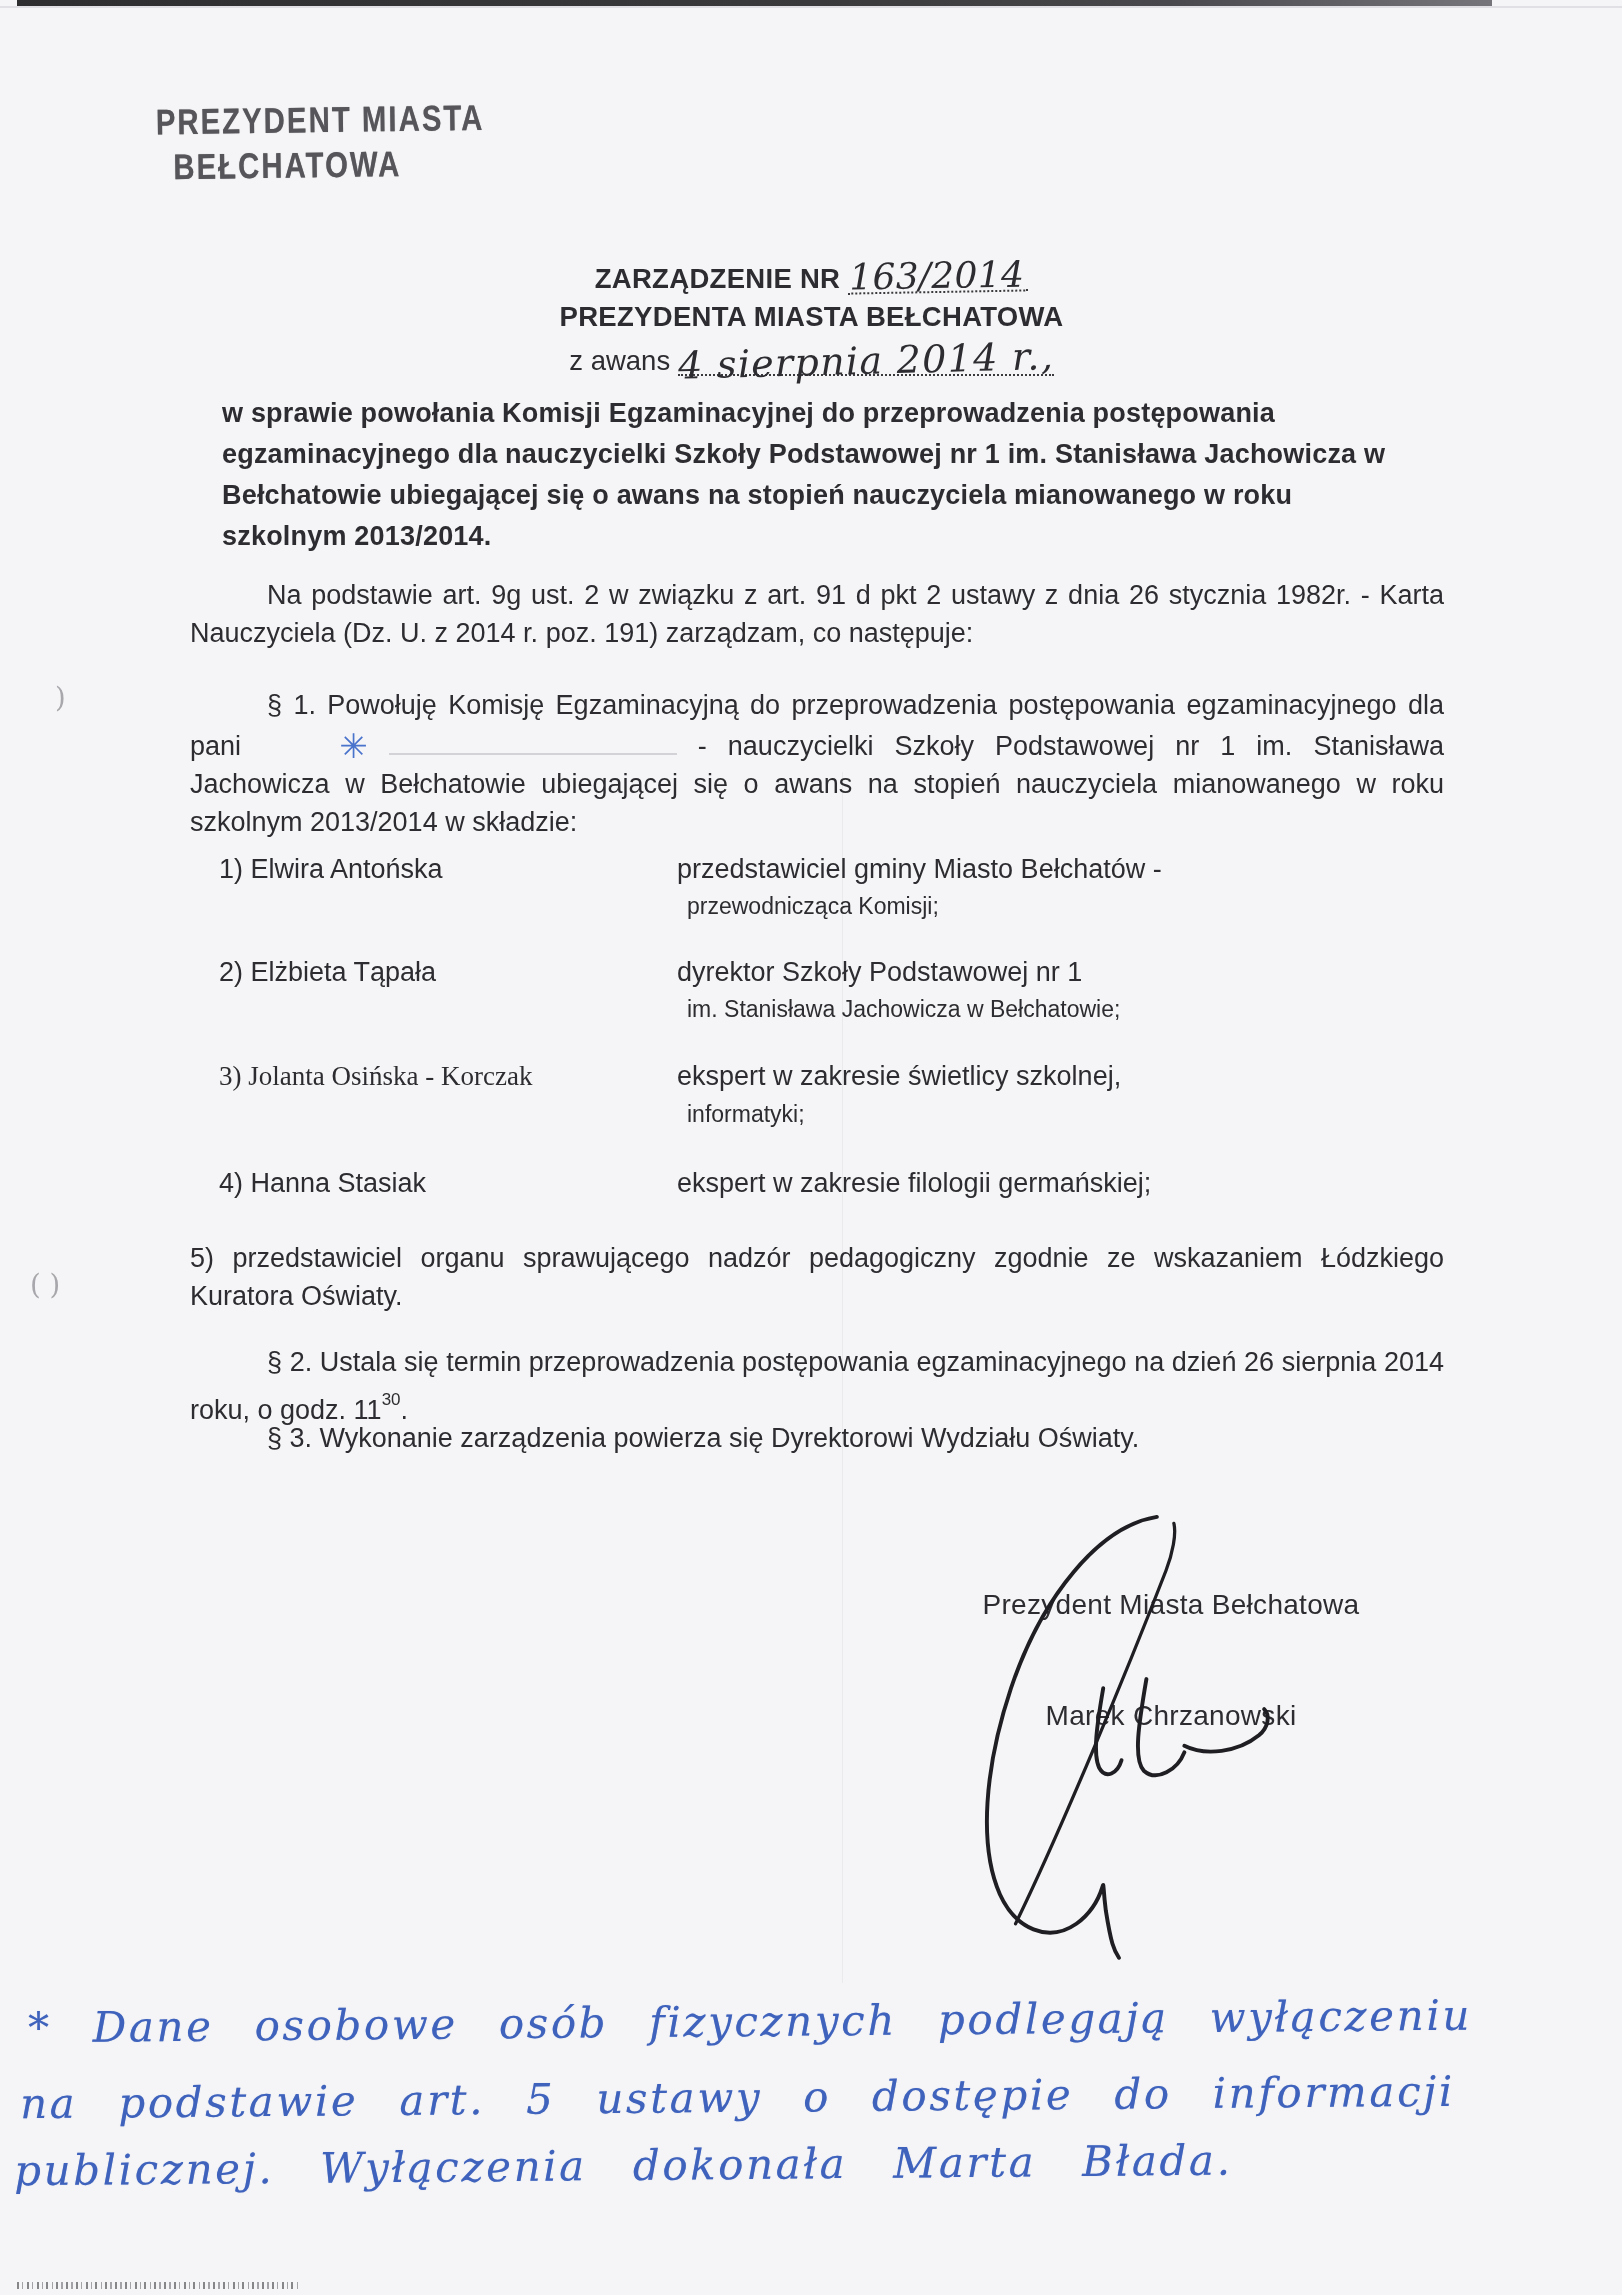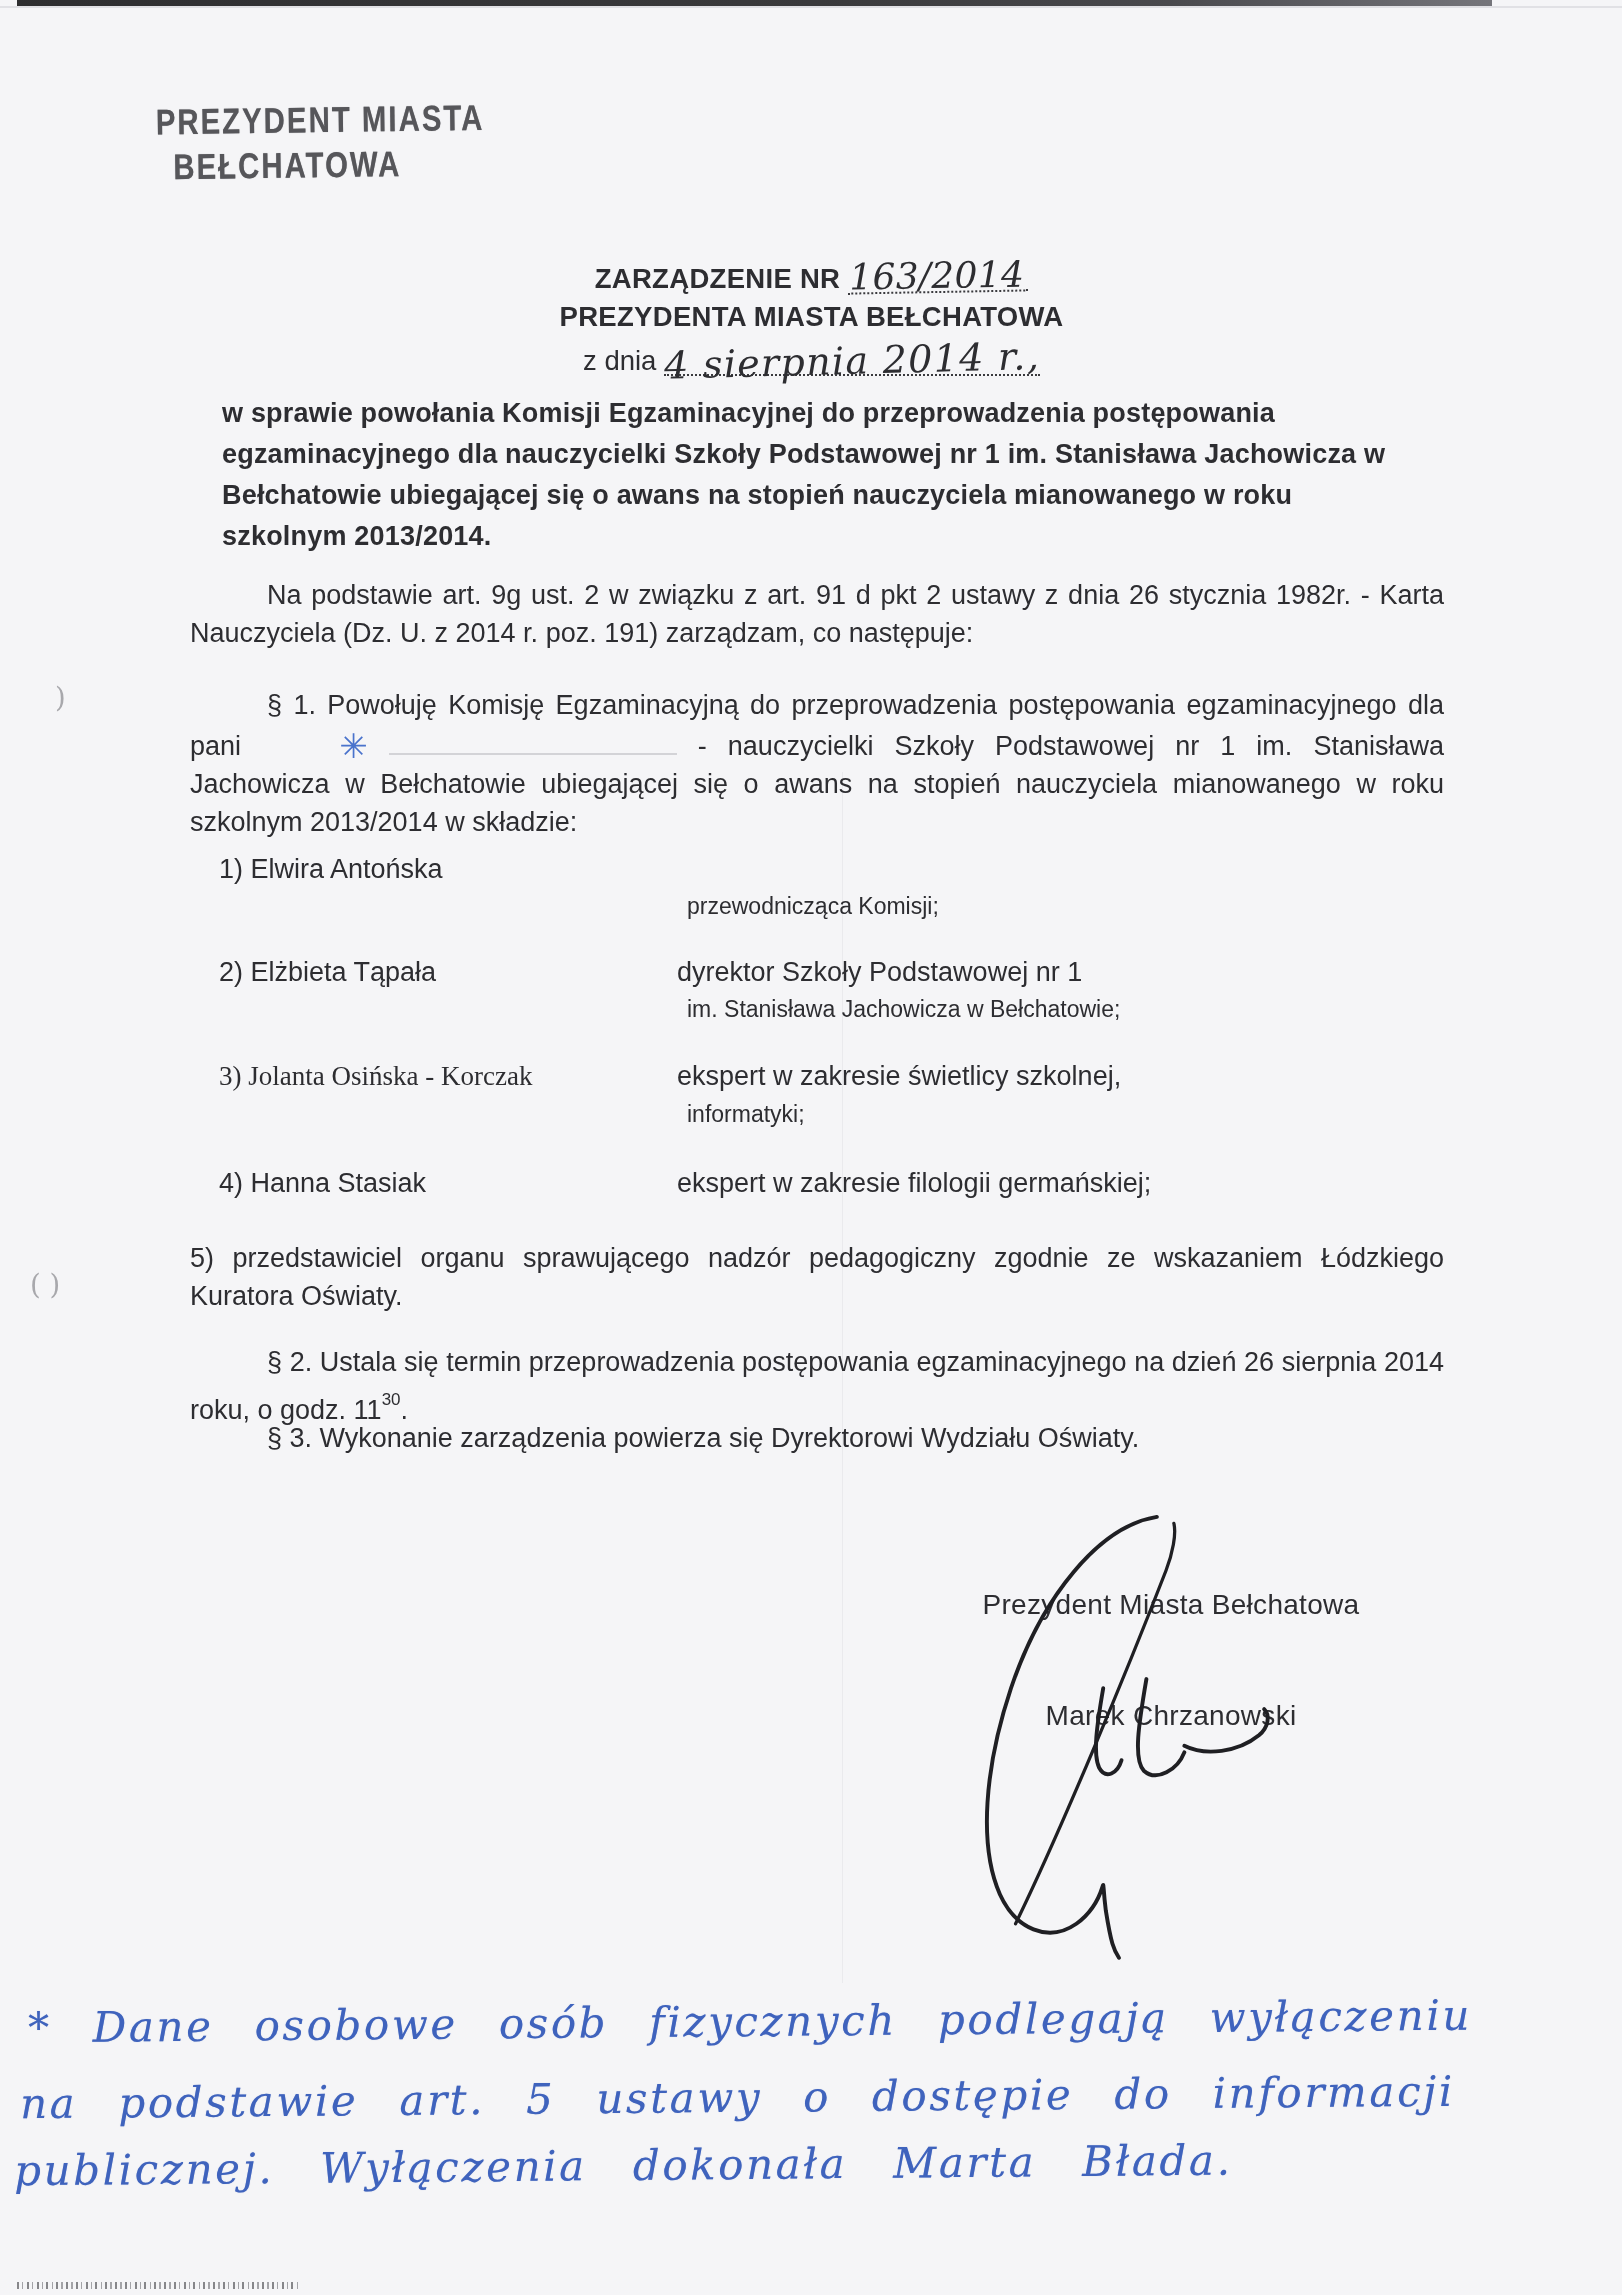--- a/index.html
+++ b/index.html
@@ -136,37 +136,38 @@
     <div class="stamp-l2">BEŁCHATOWA</div>
   </div>
 
   <div class="head">
     <div class="head-line">
       <span>ZARZĄDZENIE NR</span>
       <span class="hw hw-number">163/2014</span>
     </div>
     <div class="head-line">PREZYDENTA MIASTA BEŁCHATOWA</div>
     <div class="date-row">
-      <span>z dnia</span>
+      <span>z awans</span>
       <span class="dotted-slot"><span class="hw hw-date">4 sierpnia 2014 r.,</span></span>
     </div>
   </div>
 
   <div class="subject">w sprawie powołania Komisji Egzaminacyjnej do przeprowadzenia postępowania egzaminacyjnego dla nauczycielki Szkoły Podstawowej nr 1 im. Stanisława Jachowicza w Bełchatowie ubiegającej się o awans na stopień nauczyciela mianowanego w roku szkolnym 2013/2014.</div>
 
   <div class="para indent legal">Na podstawie art. 9g ust. 2 w związku z art. 91 d pkt 2 ustawy z dnia 26 stycznia 1982r. - Karta Nauczyciela (Dz. U. z 2014 r. poz. 191) zarządzam, co następuje:</div>
 
   <div class="para indent par1">
     <span>§ 1. Powołuję Komisję Egzaminacyjną do przeprowadzenia postępowania egzaminacyjnego dla pani</span>
     <span class="redaction-ast">✳</span>
     <span class="redaction-gap"></span>
     <span>- nauczycielki Szkoły Podstawowej nr 1 im. Stanisława Jachowicza w Bełchatowie ubiegającej się o awans na stopień nauczyciela mianowanego w roku szkolnym 2013/2014 w składzie:</span>
   </div>
 
   <div class="member-name" style="top:854px;">1) Elwira Antońska</div>
+  <div class="member-role" style="top:854px;">przedstawiciel gminy Miasto Bełchatów -</div>
   <div class="member-role2" style="top:893px;">przewodnicząca Komisji;</div>
 
   <div class="member-name" style="top:957px;">2) Elżbieta Tąpała</div>
   <div class="member-role" style="top:957px;">dyrektor Szkoły Podstawowej nr 1</div>
   <div class="member-role2" style="top:996px;">im. Stanisława Jachowicza w Bełchatowie;</div>
 
   <div class="member-name" style="top:1061px;font-family:Liberation Serif, serif;">3) Jolanta Osińska - Korczak</div>
   <div class="member-role" style="top:1061px;">ekspert w zakresie świetlicy szkolnej,</div>
   <div class="member-role2" style="top:1101px;">informatyki;</div>
 

